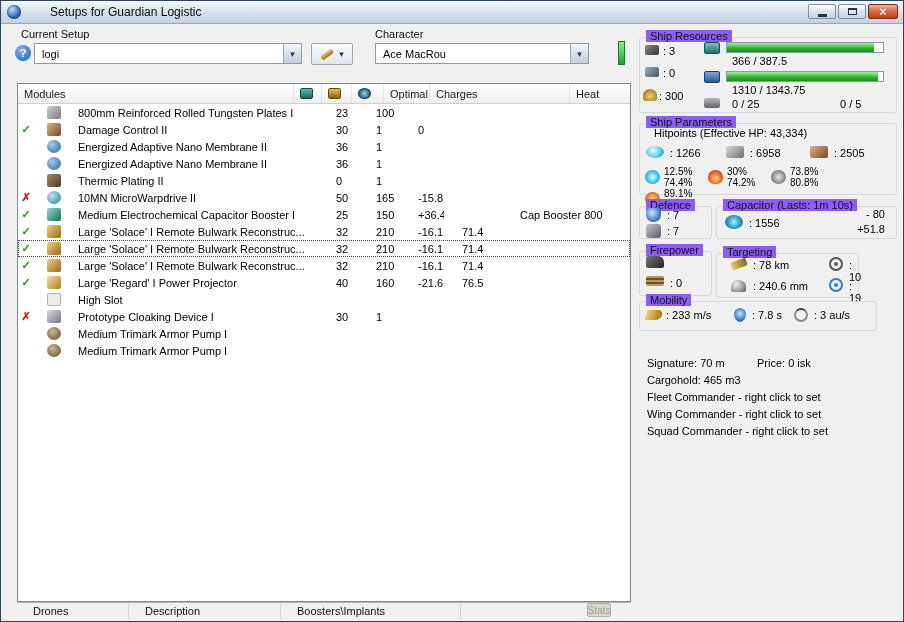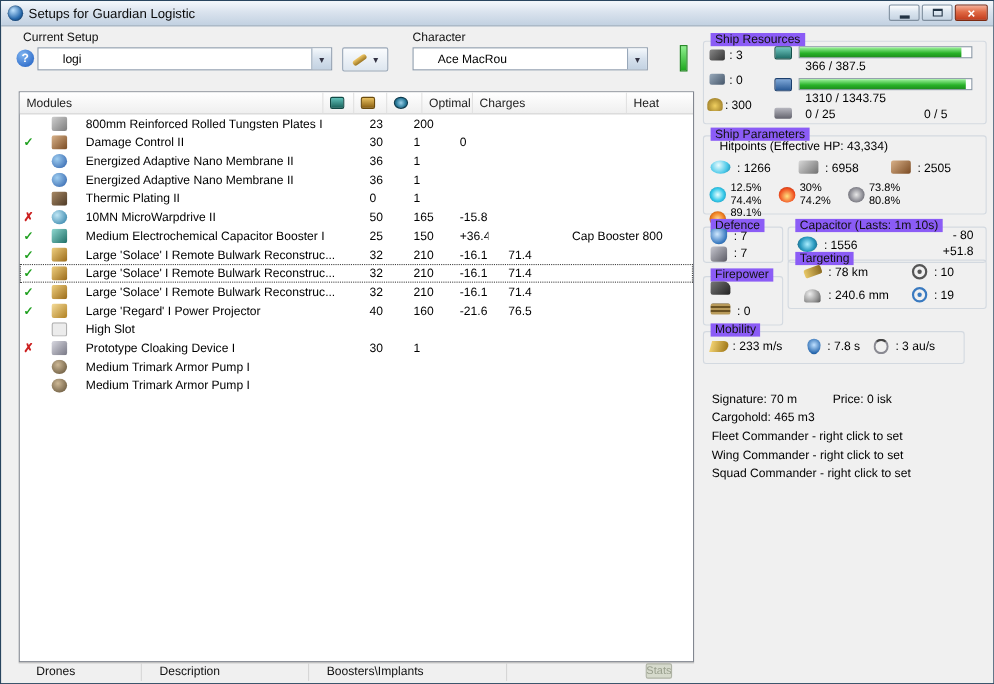--- a/index.html
+++ b/index.html
@@ -4,36 +4,36 @@
 <style>
   html,body{margin:0;padding:0;background:#8a949e;}
   #window{position:relative;width:904px;height:622px;background:#f0f0f0;border:1px solid #28455f;
           box-sizing:border-box;font-family:"Liberation Sans",sans-serif;font-size:11px;color:#000;overflow:hidden;}
   .abs{position:absolute !important;}
   .lbl{font-size:11px;color:#111;}
 
   
   .titlebar{position:absolute;left:0;top:0;right:0;height:22px;
             background:linear-gradient(#f4f8fc,#dae3ee 45%,#c2d1e1);
-            border-bottom:1px solid #96a7ba;display:flex;align-items:center;}
+            border-bottom:1px solid #96a7ba;display:flex;align-items:center;gap:24px;}
   .app-icon{width:14px;height:14px;margin:0 5px 0 6px;border-radius:50%;flex:0 0 auto;
             background:radial-gradient(circle at 35% 30%,#bfe3ff,#2a6cb0 60%,#15406e);box-shadow:inset 0 0 2px #0a2b4e;}
   .title-text{font-size:12px;color:#0a0a0a;}
   .winbtns{position:absolute;right:5px;top:3px;display:flex;gap:2px;}
   .wbtn{width:28px;height:15px;border:1px solid #7f8f9f;border-radius:2px;
         background:linear-gradient(#fdfeff,#dce6f0 45%,#c6d4e2);
         display:flex;align-items:center;justify-content:center;box-sizing:border-box;}
   .wbtn.close{width:30px;background:linear-gradient(#f5b09a,#e06a45 45%,#c23c1d);
               border-color:#7c2a12;color:#fff;font-weight:bold;font-size:12px;line-height:1;}
   .glyph-min{width:9px;height:3px;background:#234;margin-top:7px;}
   .glyph-max{width:9px;height:7px;border:1px solid #234;border-top:2px solid #234;box-sizing:border-box;}
 
   
   .combo{height:21px;background:#fff;border:1px solid #8d9bab;display:flex;align-items:center;box-sizing:border-box;}
-  .combo-val{flex:1;padding-left:22px;font-size:11px;white-space:nowrap;overflow:hidden;}
+  .combo-val{flex:1;padding-left:7px;font-size:11px;white-space:nowrap;overflow:hidden;}
   .combo-btn{width:17px;height:100%;display:flex;align-items:center;justify-content:center;
              background:linear-gradient(#f4f8fc,#d5e0ec 50%,#c3d2e2);border-left:1px solid #98a8ba;font-size:9px;color:#334;}
   .help{width:16px;height:16px;border-radius:50%;color:#fff;font-weight:bold;font-size:11px;
         background:radial-gradient(circle at 35% 30%,#7fb4f0,#1a5ac0);display:flex;align-items:center;justify-content:center;}
   .toolsbtn{width:42px;height:22px;border:1px solid #9aa8b8;border-radius:2px;box-sizing:border-box;
             background:linear-gradient(#fafcfe,#dde6ef);display:flex;align-items:center;justify-content:center;gap:5px;}
   .wrench{width:14px;height:5px;background:linear-gradient(#f0c868,#9a7420);border-radius:3px;transform:rotate(-35deg);display:inline-block;}
   .tarrow{font-size:9px;color:#334;}
   .charbar{width:7px;height:24px;background:linear-gradient(#8ef08e,#1fa81f);border:1px solid #148014;box-sizing:border-box;}
 
@@ -168,21 +168,21 @@
       <span class="hc">Optimal</span>
       <span class="hc">Charges</span>
       <span class="hc h-last">Heat</span>
     </div>
     <div class="tbody">
         <div class="trow">
           <span class="c st "></span>
           <span class="c"><i class="mi mi-armor-plate"></i></span>
           <span class="c cn">800mm Reinforced Rolled Tungsten Plates I</span>
           <span class="c">23</span>
-          <span class="c">200</span>
+          <span class="c">100</span>
           <span class="c"></span>
           <span class="c"></span>
           <span class="c"></span>
           <span class="c"></span>
         </div>
         <div class="trow">
           <span class="c st st-on">✓</span>
           <span class="c"><i class="mi mi-damage-control"></i></span>
           <span class="c cn">Damage Control II</span>
           <span class="c">30</span>
@@ -423,21 +423,21 @@
   </div>
 
   <div class="abs group" style="left:638px;top:250px;width:73px;height:45px">
     <span class="glabel">Firepower</span>
     <i class="ri ri-volley abs" style="left:6px;top:4px"></i>
     <span class="abs" style="left:30px;top:6px"></span>
     <i class="ri ri-dps abs" style="left:6px;top:24px"></i>
     <span class="abs" style="left:30px;top:25px">: 0</span>
   </div>
 
-  <div class="abs group" style="left:715px;top:235px;width:181px;height:45px">
+  <div class="abs group" style="left:715px;top:252px;width:143px;height:45px">
     <span class="glabel">Targeting</span>
     <i class="ri ri-range abs" style="left:14px;top:6px"></i>
     <span class="abs" style="left:36px;top:5px">: 78 km</span>
     <i class="ri ri-maxtgt abs" style="left:112px;top:3px"></i>
     <span class="abs" style="left:132px;top:5px">: 10</span>
     <i class="ri ri-scanres abs" style="left:14px;top:26px"></i>
     <span class="abs" style="left:36px;top:26px">: 240.6 mm</span>
     <i class="ri ri-sensor abs" style="left:112px;top:24px"></i>
     <span class="abs" style="left:132px;top:26px">: 19</span>
   </div>

